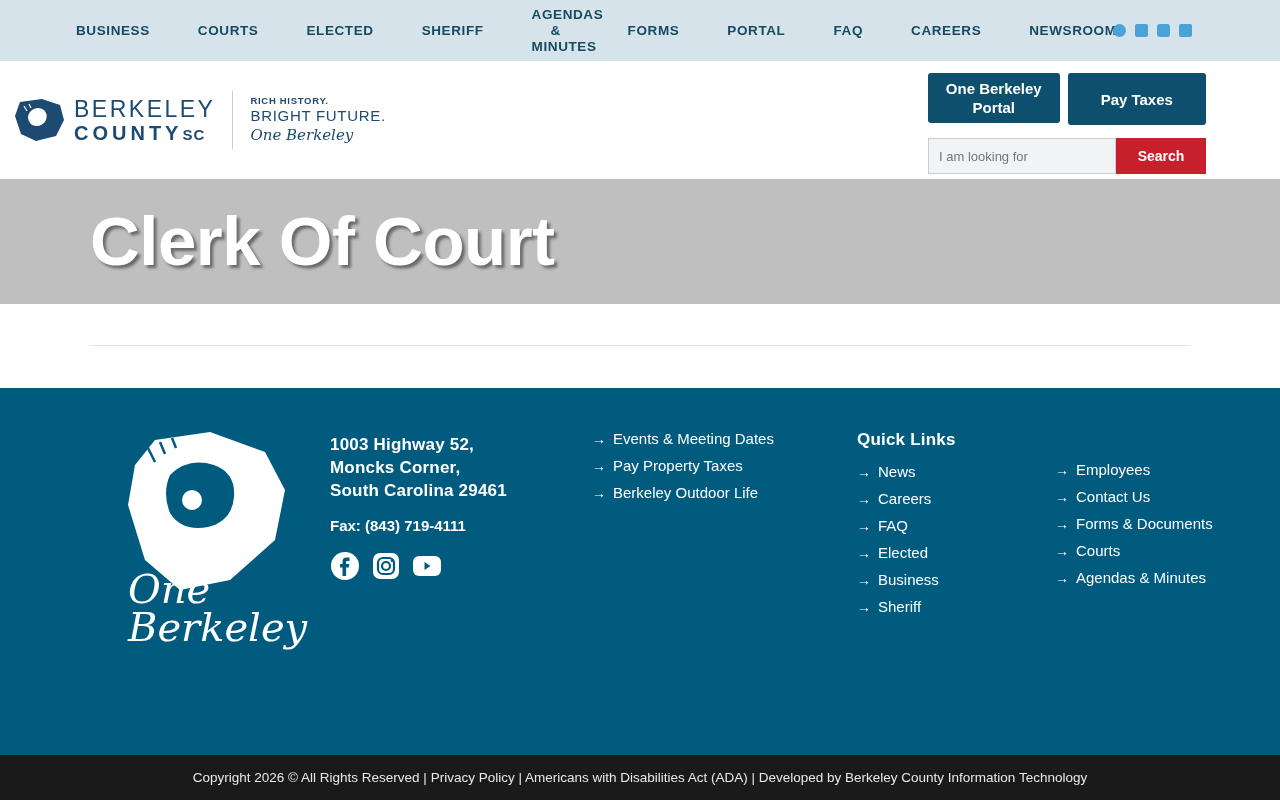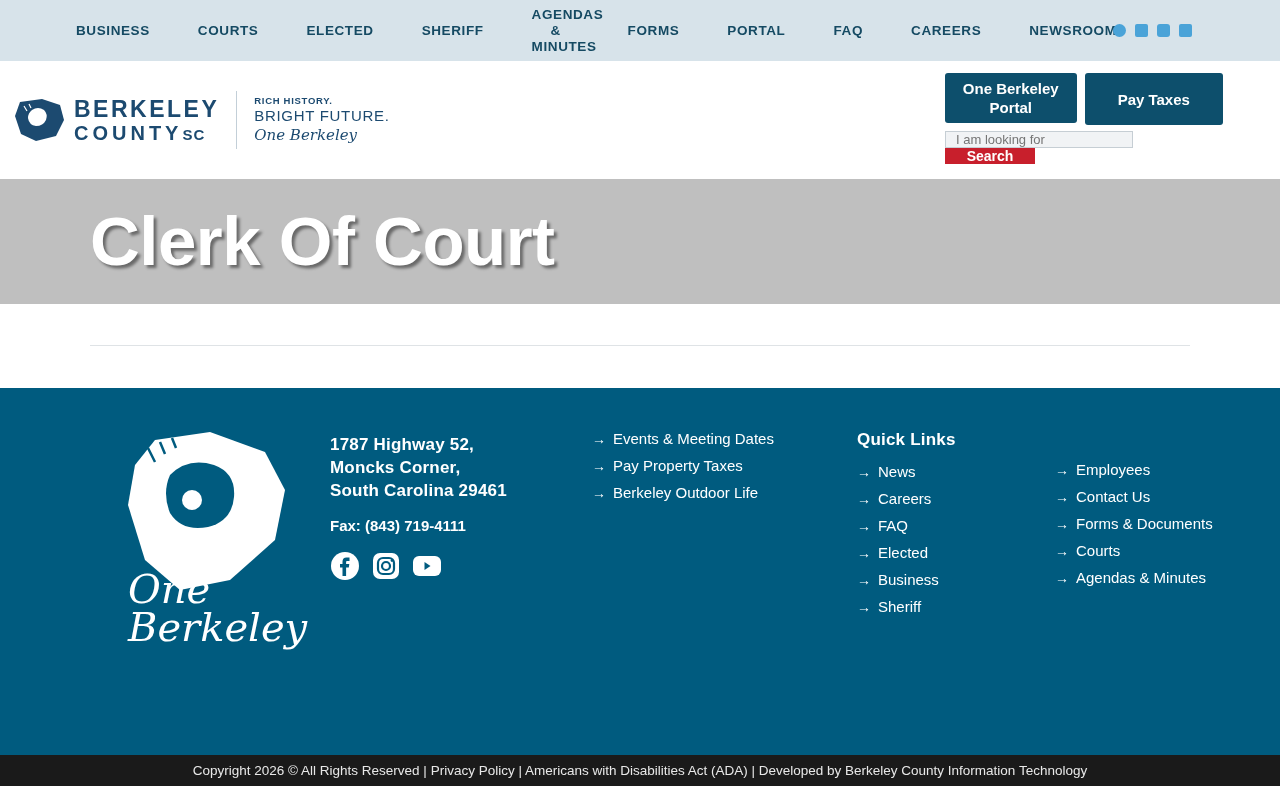--- a/index.html
+++ b/index.html
@@ -62,21 +62,21 @@
   .logo-area { display: flex; align-items: center; gap: 0; }
   .logo-map { width: 56px; height: 48px; }
   .logo-text {
     margin-left: 6px;
     line-height: 1;
   }
   .logo-text .l1 {
     font-size: 23px;
     letter-spacing: 2.5px;
     color: #1c4a70;
-    font-weight: 700;
+    font-weight: 400;
   }
   .logo-text .l2 {
     font-size: 20px;
     letter-spacing: 4px;
     color: #1c4a70;
     font-weight: 700;
     margin-top: 2px;
   }
   .logo-text .l2 .sc { font-size: 15px; letter-spacing: 1px; }
   .logo-divider {
@@ -125,21 +125,21 @@
     border-left: 5px solid transparent;
     border-right: 5px solid transparent;
     border-top: 6px solid #1c3f57;
     display: inline-block;
     position: relative;
     top: 2px;
   }
 
   .header-right {
     position: absolute;
-    right: 57px;
+    right: 74px;
     top: 12px;
     width: 278px;
   }
   .hr-buttons { display: flex; gap: 8px; }
   .btn-portal, .btn-pay {
     background: #0d4f6c;
     color: #fff;
     font-size: 15px;
     font-weight: 700;
     border: none;
@@ -150,23 +150,22 @@
   .btn-portal {
     width: 137px; height: 50px;
     line-height: 19px;
     padding: 0 8px;
   }
   .btn-pay {
     width: 145px; height: 52px;
   }
   .searchrow {
     display: flex;
-    margin-top: 6px;
-    height: 24px;
-    flex-direction: column;
+    margin-top: 13px;
+    height: 36px;
   }
   .searchrow input {
     width: 188px;
     border: 1px solid #c6ced4;
     background: #f1f3f5;
     font-size: 13px;
     color: #6b7378;
     padding: 0 10px;
     outline: none;
     font-family: "Liberation Sans", sans-serif;
@@ -278,21 +277,21 @@
     gap: 7px;
     white-space: nowrap;
   }
   .f-col li .arrow { font-size: 14px; }
   .f-living { width: 265px; }
   .f-quick { width: 198px; }
   .f-quick2 { width: 200px; padding-top: 31px; }
 
   
   .copyright {
-    height: 31px;
+    height: 45px;
     background: #1a1a1a;
     color: #e8e8e8;
     font-size: 13.5px;
     display: flex;
     align-items: center;
     justify-content: center;
   }
 </style>
 </head>
 <body>
@@ -364,21 +363,21 @@
       <path d="M45 10 L100 2 L155 22 L175 60 L165 110 L120 150 L70 160 L35 130 L18 75 L25 35 Z" fill="#ffffff"></path>
       <path d="M60 45 q18 -18 44 -10 q22 8 20 32 q-2 24 -26 30 q-26 5 -38 -14 q-8 -20 0 -38 z" fill="#005b7f"></path>
       <circle cx="82" cy="70" r="10" fill="#ffffff"></circle>
       <path d="M38 18 l7 14 M50 12 l5 12 M62 8 l4 10" stroke="#005b7f" stroke-width="2.5" fill="none"></path>
     </svg>
     <div class="one-berkeley">One Berkeley</div>
   </div>
 
   <div class="f-addr">
     <div class="addr">
-      <div>1787 Highway 52,</div>
+      <div>1003 Highway 52,</div>
       <div>Moncks Corner,</div>
       <div>South Carolina 29461</div>
     </div>
     <div class="fax"><span>Fax:</span> <span>(843) 719-4111</span></div>
     <div class="f-social">
       <svg width="30" height="30" viewBox="0 0 30 30">
         <circle cx="15" cy="15" r="14" fill="#ffffff"></circle>
         <path d="M17 10h2.5V6.5h-3c-2.6 0-4 1.6-4 4.2V13H10v3.4h2.5V25h3.6v-8.6h2.7l.5-3.4h-3.2v-1.6c0-.9.3-1.4 1.4-1.4z" fill="#005b7f"></path>
       </svg>
       <svg width="30" height="30" viewBox="0 0 30 30">

